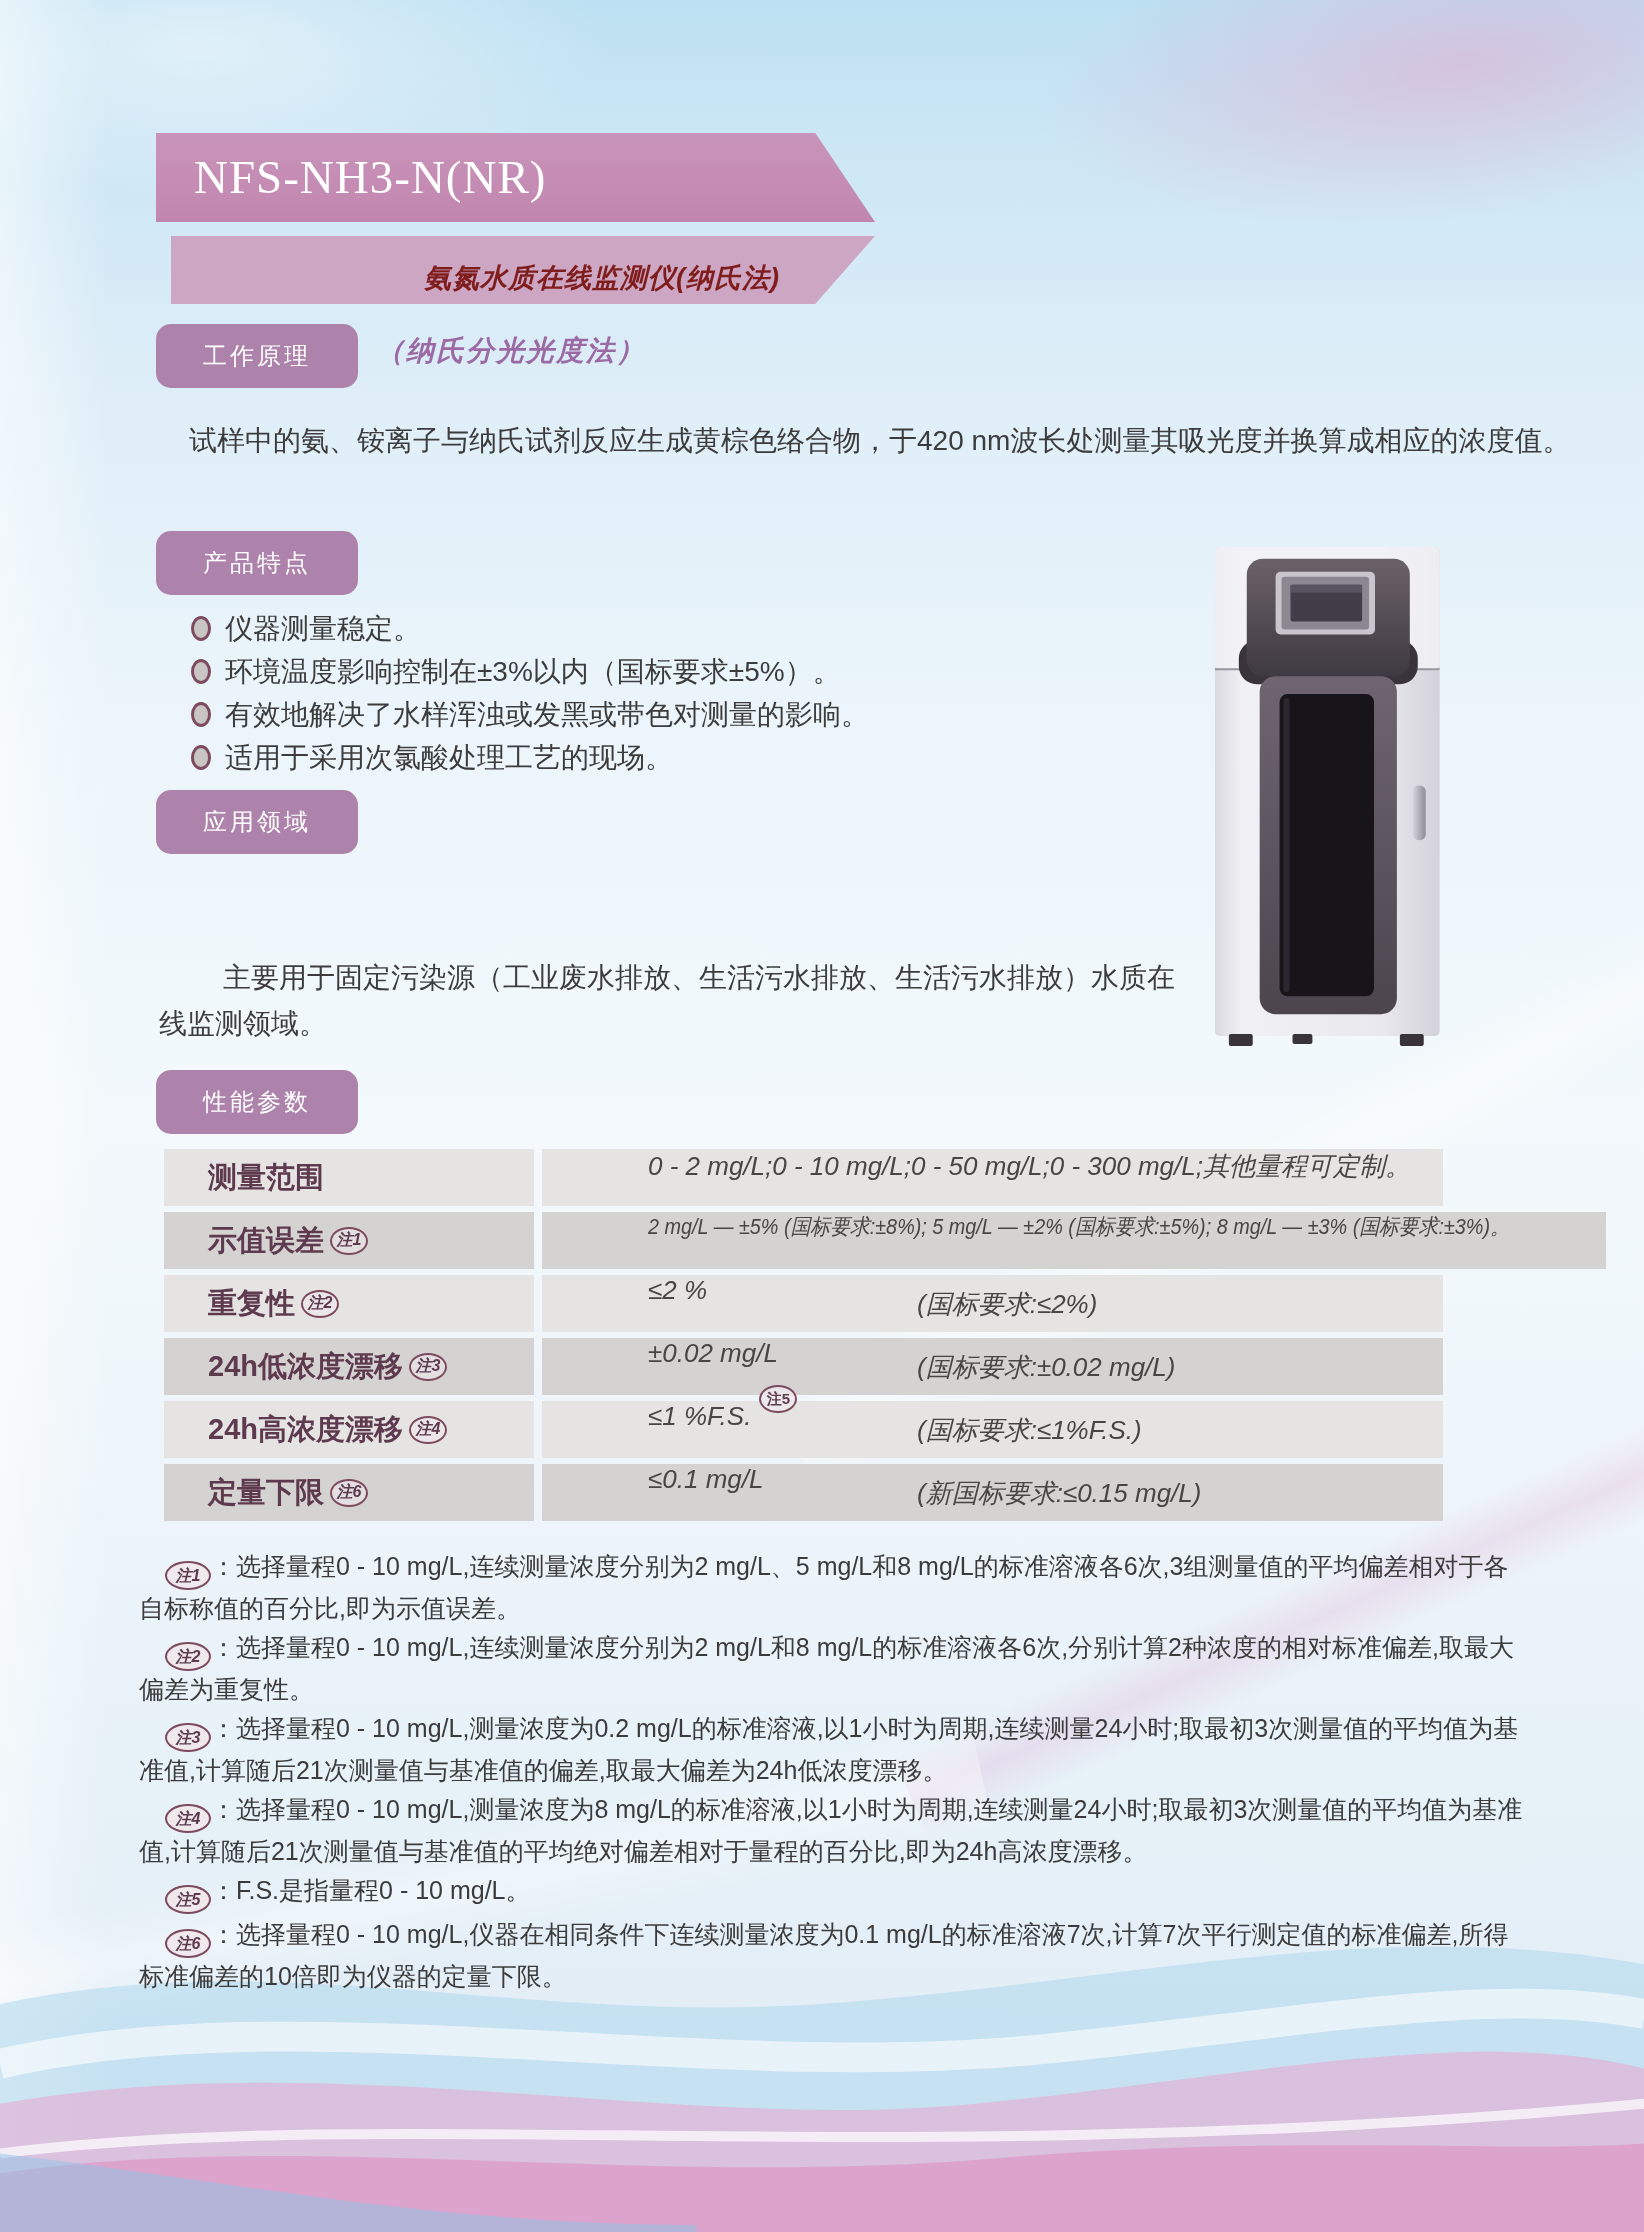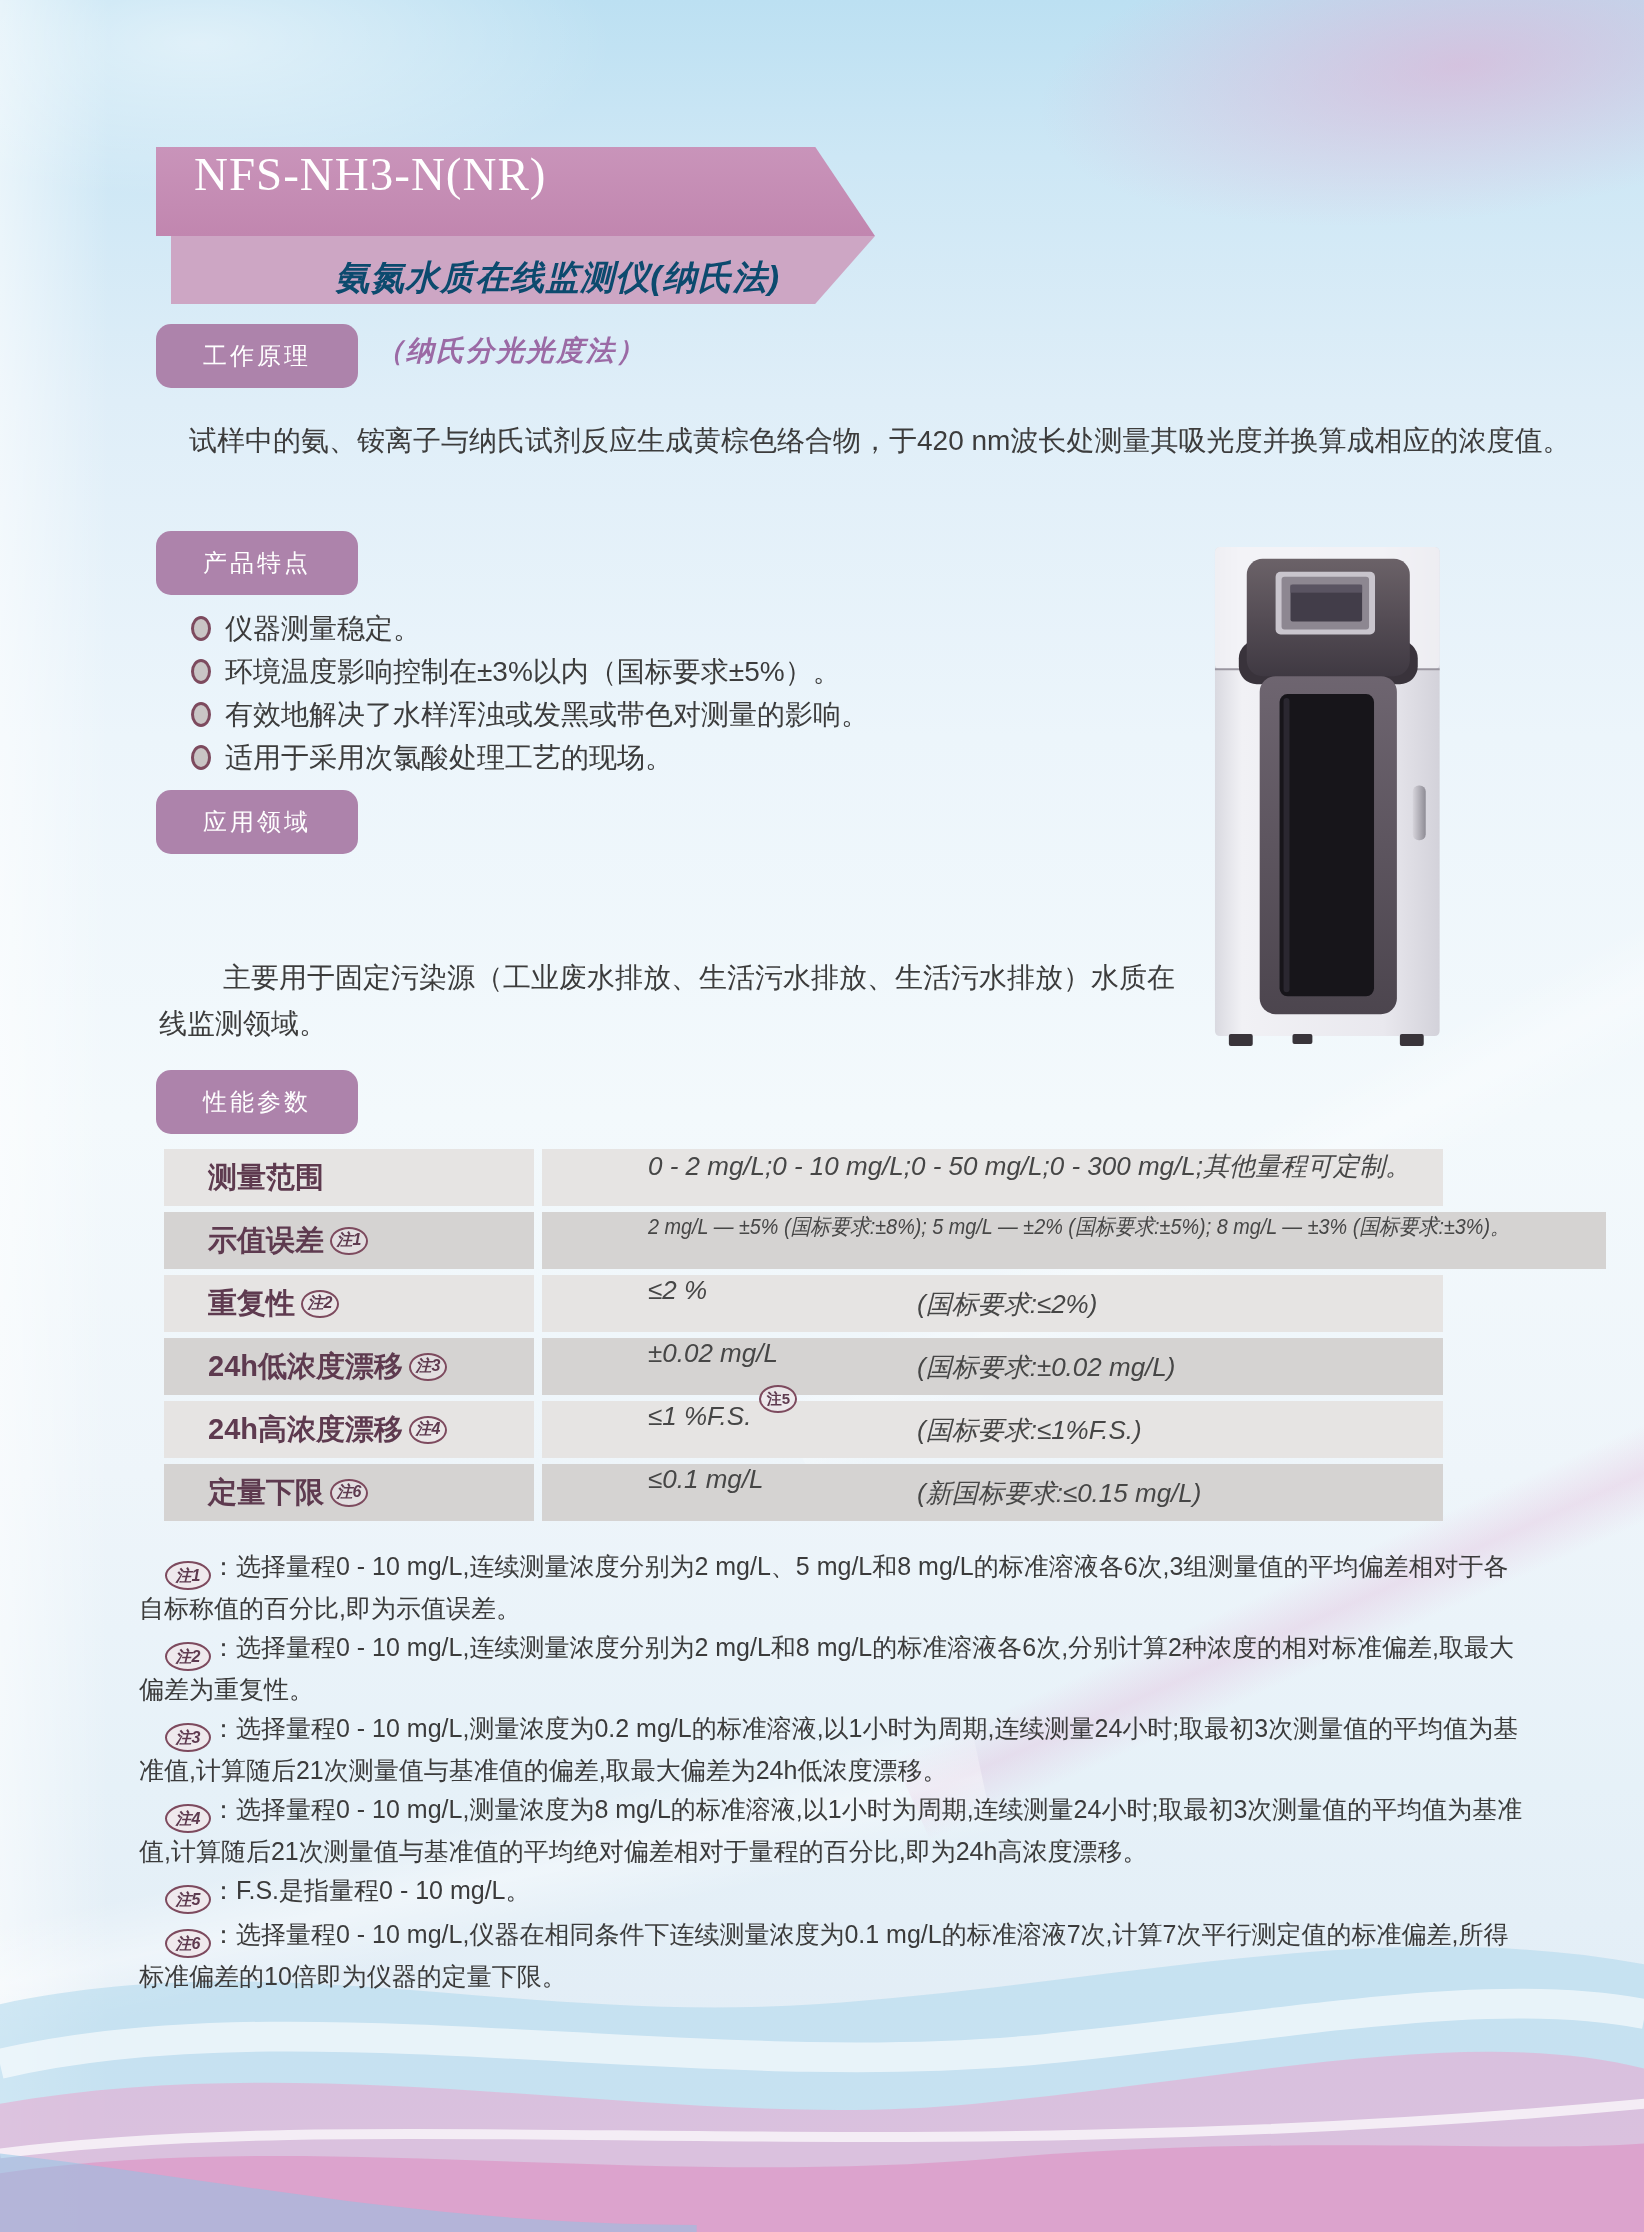--- a/index.html
+++ b/index.html
@@ -20,31 +20,31 @@
     background:radial-gradient(ellipse at 40% 40%,rgba(255,255,255,.5),rgba(255,255,255,0) 70%);}
   .streak1{right:-179px;top:1124px;width:1095px;height:119px;transform:rotate(-28deg);
     background:linear-gradient(180deg,rgba(255,255,255,0),rgba(255,255,255,.35),rgba(255,255,255,0));}
   .streak2{right:-219px;top:1552px;width:995px;height:90px;transform:rotate(-24deg);
     background:linear-gradient(180deg,rgba(255,255,255,0),rgba(222,150,198,.22),rgba(255,255,255,0));}
   .streak3{left:-199px;top:1841px;width:1194px;height:119px;transform:rotate(-12deg);
     background:linear-gradient(180deg,rgba(255,255,255,0),rgba(255,255,255,.4),rgba(255,255,255,0));}
   .waves{left:0;bottom:0;width:1645px;height:378px;}
 
   
-  .banner-top{position:absolute;left:156px;top:147px;width:719px;height:89px;
+  .banner-top{position:absolute;left:156px;top:133px;width:719px;height:89px;
     background:linear-gradient(180deg,#c994ba,#c186af);
     clip-path:polygon(0 0,91.7% 0,100% 100%,0 100%);
-    display:flex;align-items:flex-start;}
+    display:flex;align-items:center;}
   .banner-top .model{font-family:"Liberation Serif","DejaVu Serif",serif;
     color:#fff;font-size:47px;padding:0 0 2px 38px;letter-spacing:1px;}
   .banner-sub{position:absolute;left:171px;top:236px;width:704px;height:68px;
     background:#cda6c4;
     clip-path:polygon(0 0,100% 0,91.5% 100%,0 100%);
     display:flex;align-items:center;justify-content:flex-end;}
-  .banner-sub .subtitle{color:#0c4a6e;font-size:34px;font-weight:bold;font-style:italic;
+  .banner-sub .subtitle{color:#7f1d1d;font-size:27px;font-weight:bold;font-style:italic;
     padding-right:95px;letter-spacing:1px;margin-top:16px;}
 
   
   .pill{position:absolute;left:156px;width:202px;height:64px;background:#ad83ab;
     border-radius:15px;color:#fff;font-size:24px;letter-spacing:3px;
     display:flex;align-items:center;justify-content:center;}
   .pill.p1{top:324px;} .pill.p2{top:531px;} .pill.p3{top:790px;} .pill.p4{top:1070px;}
   .method{position:absolute;left:376px;top:332px;font-size:28px;font-weight:bold;
     font-style:italic;color:#9b6aa5;letter-spacing:2px;}
 

